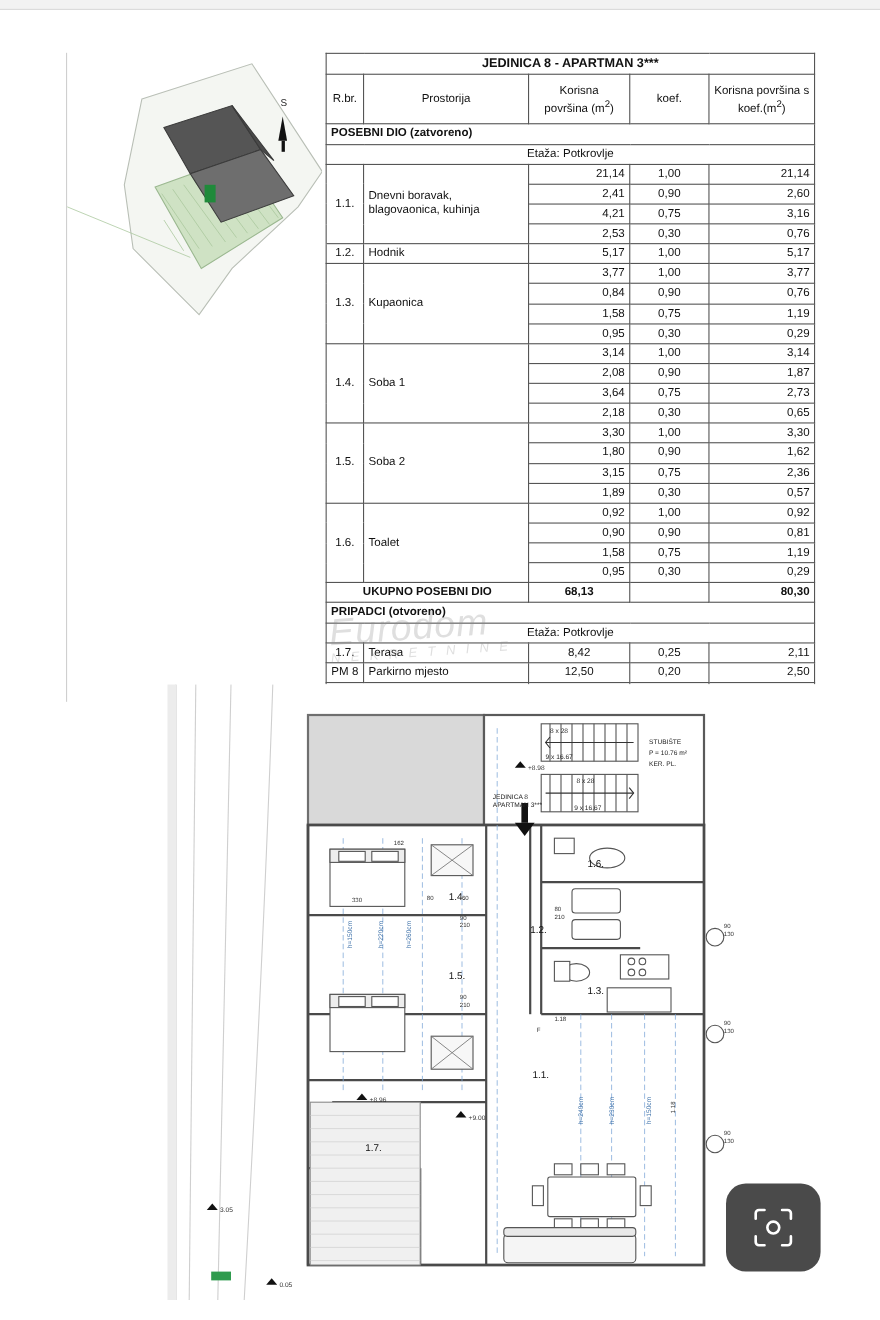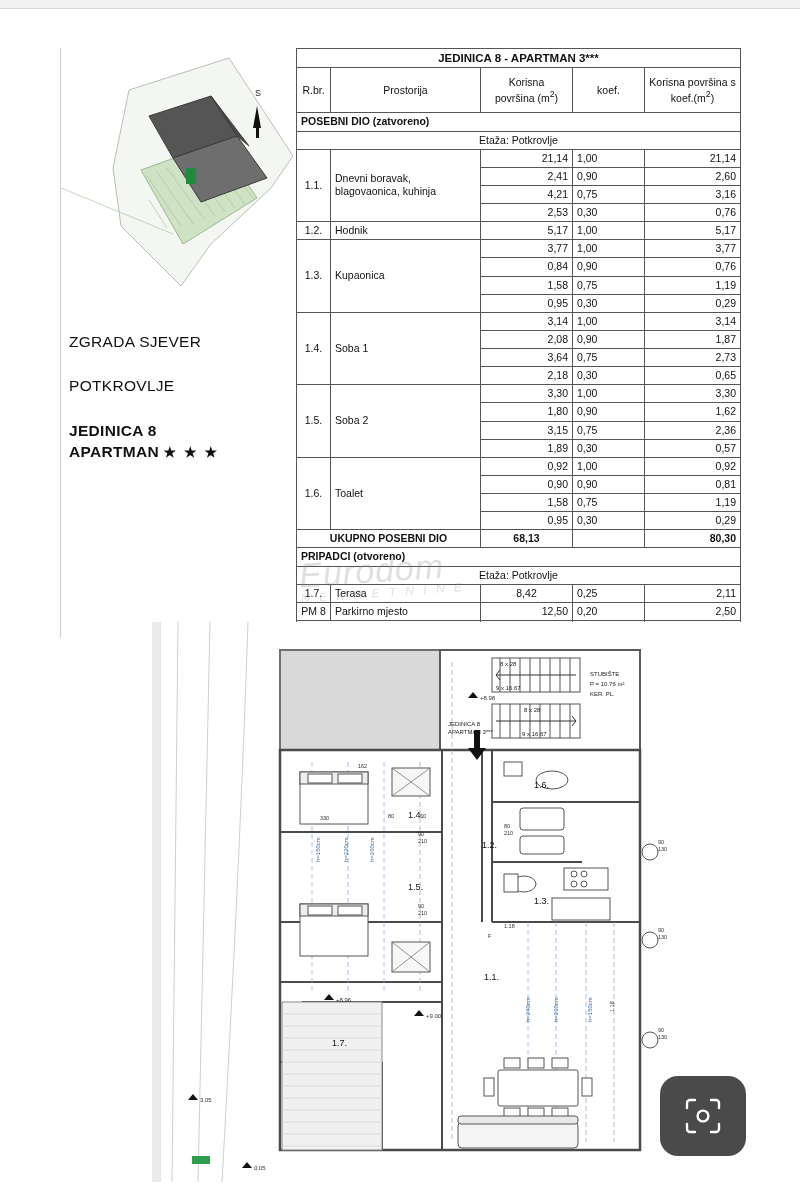--- a/index.html
+++ b/index.html
@@ -52,21 +52,21 @@
   }
   .head-row td{
     text-align:center;font-size:10.5px;font-weight:normal;
     height:40px;background:#fff;
   }
   .sec td{font-weight:bold;font-size:10.5px;text-align:left;padding:3px 5px;}
   .sub td{font-size:10.5px;text-align:center;padding:2px 5px;}
   .c-rb{width:34px;text-align:center;}
   .c-name{width:150px;text-align:left;padding-left:6px;}
   .c-pov{width:92px;text-align:right;padding-right:10px;}
-  .c-koef{width:72px;text-align:left;padding-right:12px;}
+  .c-koef{width:72px;text-align:center;padding-right:12px;}
   .c-tot{width:96px;text-align:right;padding-right:8px;}
   .nb-b{border-bottom:none!important;}
   .total td{font-weight:bold;}
   .total .c-name{text-align:center;}
   .sum-row td{font-weight:bold;background:#efefef;text-align:center;}
   .sum-row td.val{text-align:right;background:#efefef;padding-right:8px;}
 
   
   .plan{
     position:absolute;left:152px;top:622px;width:590px;height:560px;
@@ -125,31 +125,20 @@
         <rect x="125" y="120" width="10" height="16" fill="#1f8a3a"></rect>
 
         <g>
           <text x="194" y="48" font-family="Liberation Sans, sans-serif" font-size="9" fill="#222">S</text>
           <path d="M196,58 L200,80 L192,80 Z" fill="#111"></path>
           <rect x="195" y="80" width="3" height="10" fill="#111"></rect>
         </g>
       </svg>
     </div>
 
-    <div class="legend">
-      <div class="l1">ZGRADA SJEVER</div>
-      <div class="l2">POTKROVLJE</div>
-      <div class="l3">
-        <div>JEDINICA 8</div>
-        <div>
-          <span>APARTMAN</span>
-          <span class="stars">★ ★ ★</span>
-        </div>
-      </div>
-    </div>
   </div>
 
   <div class="tablewrap">
     <table class="t">
       <colgroup>
         <col style="width:34px">
           <col style="width:150px">
           <col style="width:92px">
           <col style="width:72px">
           <col style="width:96px">
@@ -318,21 +307,21 @@
         <tr>
           <td class="c-rb">1.7.</td>
           <td class="c-name">Terasa</td>
           <td class="c-pov" style="text-align:center;padding-right:4px;">8,42</td>
           <td class="c-koef">0,25</td>
           <td class="c-tot">2,11</td>
         </tr>
         <tr>
           <td class="c-rb">PM 8</td>
           <td class="c-name">Parkirno mjesto</td>
-          <td class="c-pov" style="text-align:right;padding-right:4px;">12,50</td>
+          <td class="c-pov" style="text-align:center;padding-right:4px;">12,50</td>
           <td class="c-koef">0,20</td>
           <td class="c-tot">2,50</td>
         </tr>
         <tr class="total">
           <td class="c-name" colspan="2" style="text-align:left;padding-left:6px;">UKUPNO PRIPADCI:</td>
           <td class="c-pov" style="text-align:center;padding-right:4px;">20,92</td>
           <td class="c-koef"></td>
           <td class="c-tot">4,61</td>
         </tr>
 

